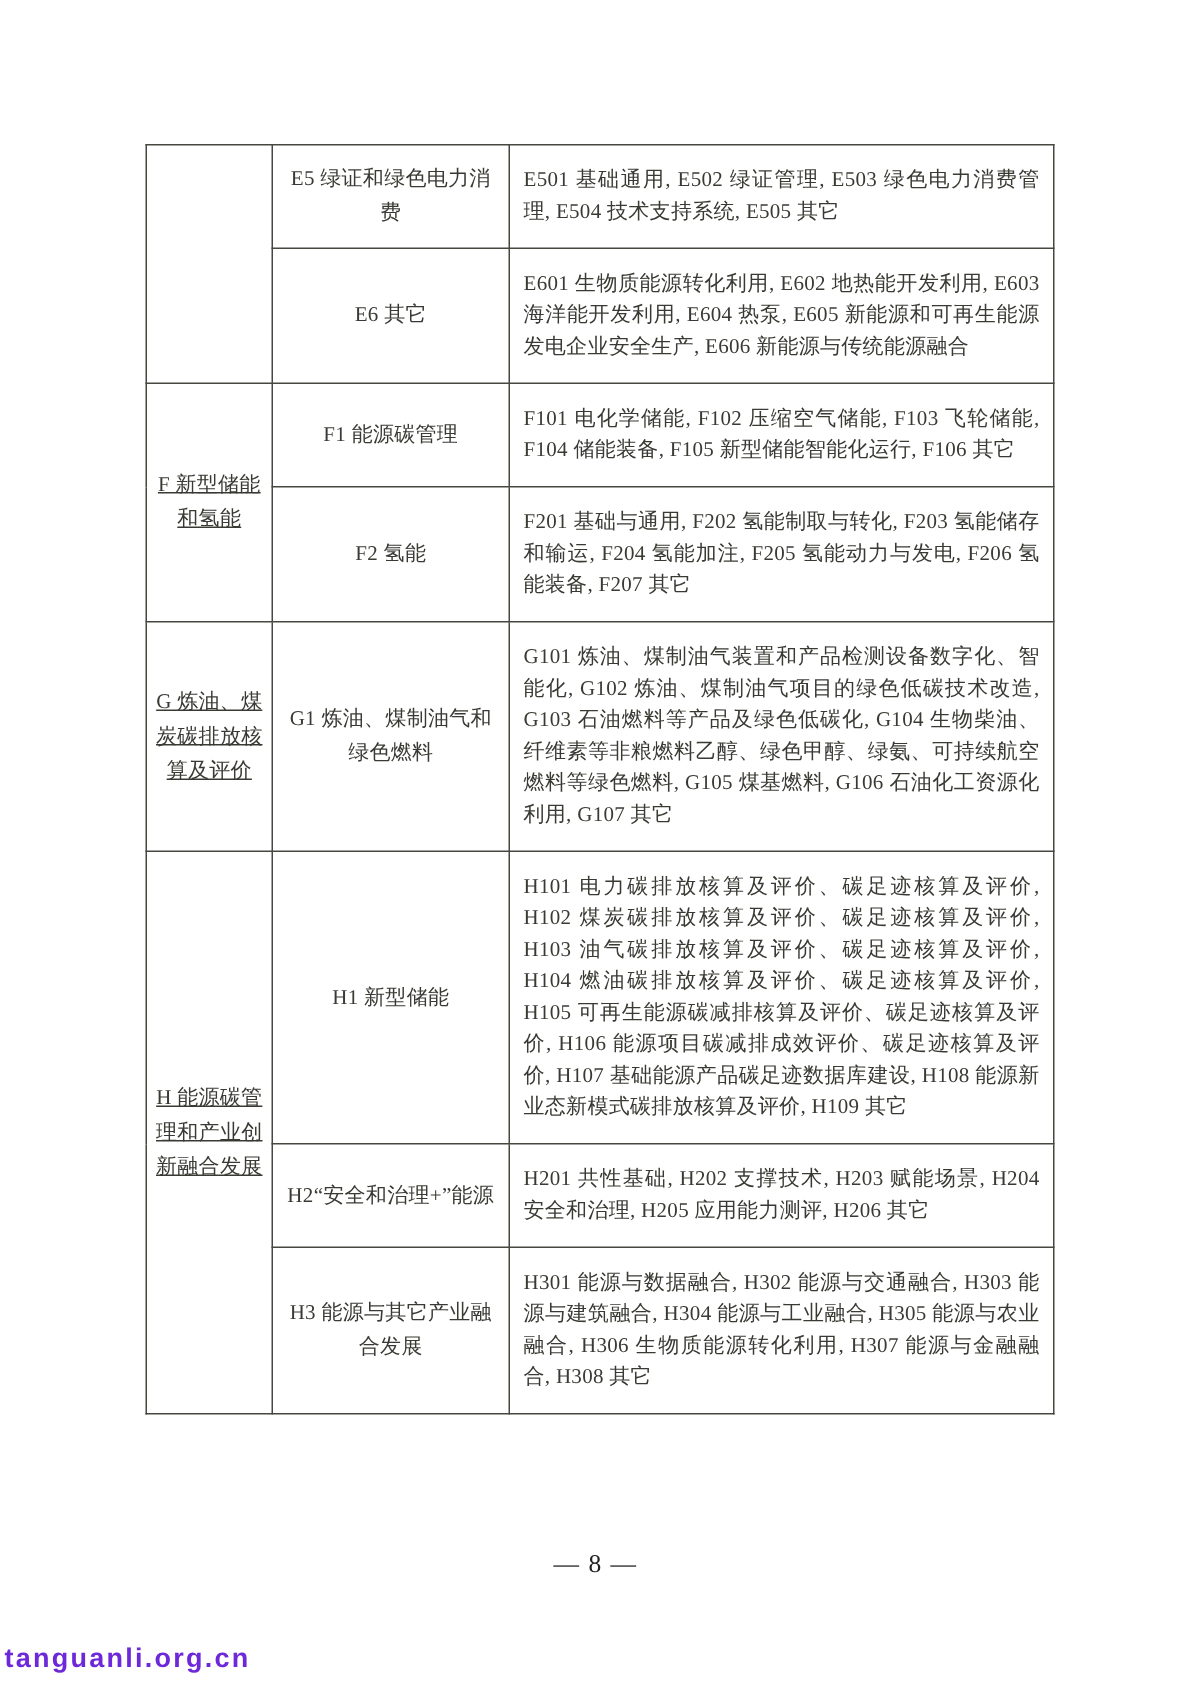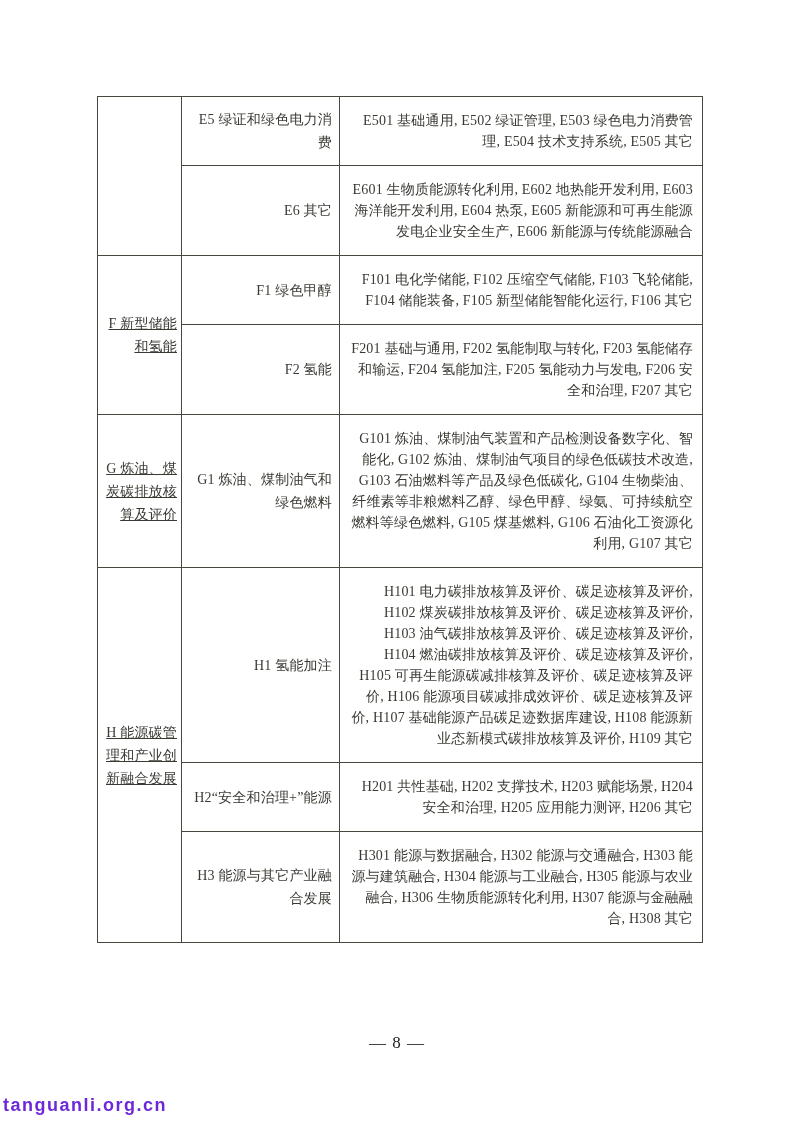--- a/index.html
+++ b/index.html
@@ -27,21 +27,20 @@
     width: 605px;
   }
   table.cls-table col.c1 { width: 84px; }
   table.cls-table col.c2 { width: 158px; }
   table.cls-table col.c3 { width: 363px; }
   table.cls-table td {
     border: 1.5px solid #47473f;
     vertical-align: middle;
     font-size: 14px;
     letter-spacing: 0.2px;
-    text-align: right;
   }
   td.cat {
     text-align: center;
     padding: 3px 4px;
     line-height: 23px;
     text-decoration: underline;
   }
   td.sub {
     text-align: center;
     padding: 3px 7px;
@@ -101,37 +100,37 @@
           <td class="sub">E5 绿证和绿色电力消费</td>
           <td class="items">E501 基础通用, E502 绿证管理, E503 绿色电力消费管理, E504 技术支持系统, E505 其它</td>
         </tr>
         <tr class="r-e6">
           <td class="sub">E6 其它</td>
           <td class="items">E601 生物质能源转化利用, E602 地热能开发利用, E603 海洋能开发利用, E604 热泵, E605 新能源和可再生能源发电企业安全生产, E606 新能源与传统能源融合</td>
         </tr>
 
         <tr class="r-f1">
           <td class="cat" rowspan="2">F 新型储能和氢能</td>
-          <td class="sub">F1 绿色甲醇</td>
+          <td class="sub">F1 能源碳管理</td>
           <td class="items">F101 电化学储能, F102 压缩空气储能, F103 飞轮储能, F104 储能装备, F105 新型储能智能化运行, F106 其它</td>
         </tr>
         <tr class="r-f2">
           <td class="sub">F2 氢能</td>
-          <td class="items">F201 基础与通用, F202 氢能制取与转化, F203 氢能储存和输运, F204 氢能加注, F205 氢能动力与发电, F206 安全和治理, F207 其它</td>
+          <td class="items">F201 基础与通用, F202 氢能制取与转化, F203 氢能储存和输运, F204 氢能加注, F205 氢能动力与发电, F206 氢能装备, F207 其它</td>
         </tr>
 
         <tr class="r-g1">
           <td class="cat">G 炼油、煤炭碳排放核算及评价</td>
           <td class="sub">G1 炼油、煤制油气和绿色燃料</td>
           <td class="items">G101 炼油、煤制油气装置和产品检测设备数字化、智能化, G102 炼油、煤制油气项目的绿色低碳技术改造, G103 石油燃料等产品及绿色低碳化, G104 生物柴油、纤维素等非粮燃料乙醇、绿色甲醇、绿氨、可持续航空燃料等绿色燃料, G105 煤基燃料, G106 石油化工资源化利用, G107 其它</td>
         </tr>
 
         <tr class="r-h1">
           <td class="cat" rowspan="3">H 能源碳管理和产业创新融合发展</td>
-          <td class="sub">H1 氢能加注</td>
+          <td class="sub">H1 新型储能</td>
           <td class="items">H101 电力碳排放核算及评价、碳足迹核算及评价, H102 煤炭碳排放核算及评价、碳足迹核算及评价, H103 油气碳排放核算及评价、碳足迹核算及评价, H104 燃油碳排放核算及评价、碳足迹核算及评价, H105 可再生能源碳减排核算及评价、碳足迹核算及评价, H106 能源项目碳减排成效评价、碳足迹核算及评价, H107 基础能源产品碳足迹数据库建设, H108 能源新业态新模式碳排放核算及评价, H109 其它</td>
         </tr>
         <tr class="r-h2">
           <td class="sub">H2“安全和治理+”能源</td>
           <td class="items">H201 共性基础, H202 支撑技术, H203 赋能场景, H204 安全和治理, H205 应用能力测评, H206 其它</td>
         </tr>
         <tr class="r-h3">
           <td class="sub">H3 能源与其它产业融合发展</td>
           <td class="items">H301 能源与数据融合, H302 能源与交通融合, H303 能源与建筑融合, H304 能源与工业融合, H305 能源与农业融合, H306 生物质能源转化利用, H307 能源与金融融合, H308 其它</td>
         </tr>

